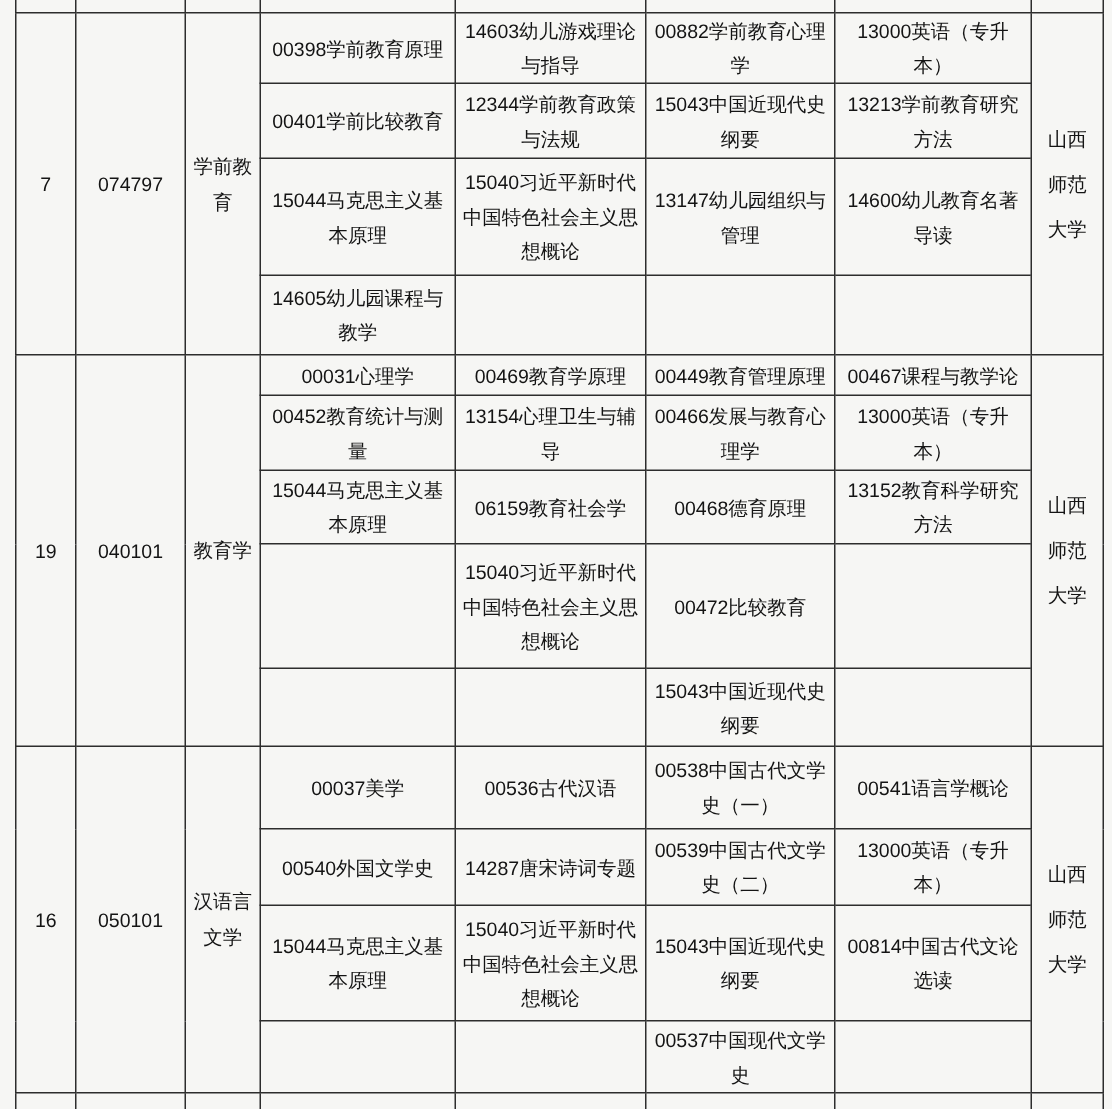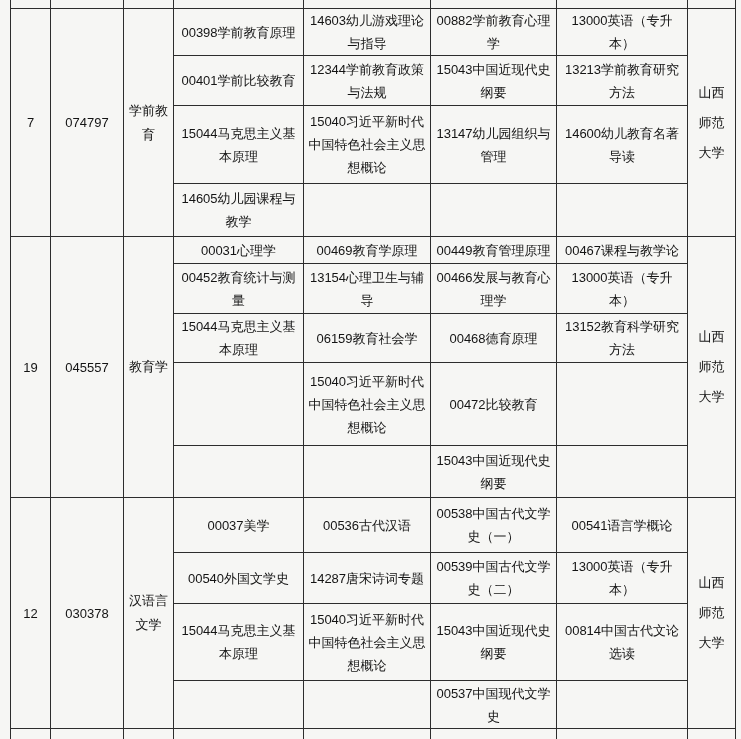--- a/index.html
+++ b/index.html
@@ -95,21 +95,21 @@
   <tr style="height:53px">
     <td>14605幼儿园课程与
 教学</td>
     <td></td>
     <td></td>
     <td></td>
   </tr>
 
   <tr style="height:27px">
     <td rowspan="5">19</td>
-    <td rowspan="5">045557</td>
+    <td rowspan="5">040101</td>
     <td rowspan="5" class="major">教育学</td>
     <td>00031心理学</td>
     <td>00469教育学原理</td>
     <td>00449教育管理原理</td>
     <td>00467课程与教学论</td>
     <td rowspan="5" class="univ">山西
 师范
 大学</td>
   </tr>
   <tr style="height:50px">
@@ -140,22 +140,22 @@
   </tr>
   <tr style="height:52px">
     <td></td>
     <td></td>
     <td>15043中国近现代史
 纲要</td>
     <td></td>
   </tr>
 
   <tr style="height:55px">
-    <td rowspan="4">12</td>
-    <td rowspan="4">030378</td>
+    <td rowspan="4">16</td>
+    <td rowspan="4">050101</td>
     <td rowspan="4" class="major">汉语言
 文学</td>
     <td>00037美学</td>
     <td>00536古代汉语</td>
     <td>00538中国古代文学
 史（一）</td>
     <td>00541语言学概论</td>
     <td rowspan="4" class="univ">山西
 师范
 大学</td>

